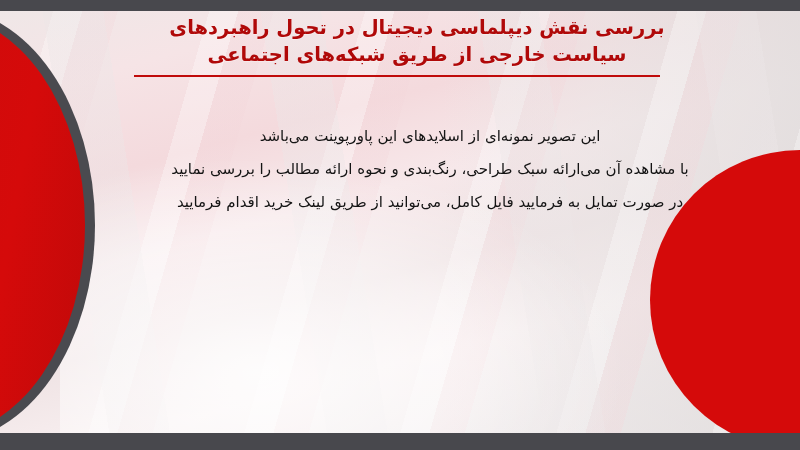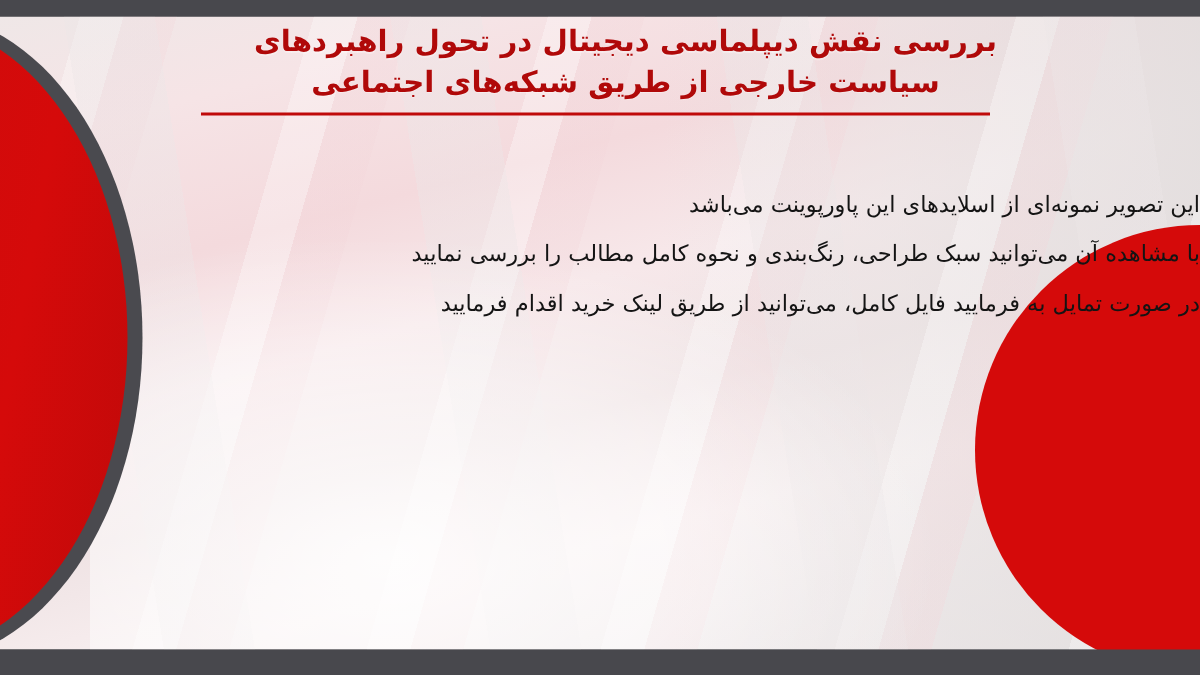--- a/index.html
+++ b/index.html
@@ -158,21 +158,21 @@
     background: #c00a0a;
     z-index: 5;
   }
 
   
   .body-wrap {
     position: absolute;
     left: 0; top: 120px;
     width: 740px;
     padding-left: 60px;
-    text-align: right;
+    text-align: center;
     direction: rtl;
     z-index: 5;
   }
   .body-line {
     color: #141414;
     font-size: 15px;
     line-height: 33px;
     font-weight: 400;
     direction: rtl;
     white-space: nowrap;
@@ -198,17 +198,17 @@
   <div class="frame-bottom"></div>
 
   <div class="title-wrap">
     <div class="title-line">بررسی نقش دیپلماسی دیجیتال در تحول راهبردهای</div>
     <div class="title-line">سیاست خارجی از طریق شبکه‌های اجتماعی</div>
   </div>
   <div class="title-rule"></div>
 
   <div class="body-wrap">
     <div class="body-line">این تصویر نمونه‌ای از اسلایدهای این پاورپوینت می‌باشد</div>
-    <div class="body-line">با مشاهده آن می‌توانید سبک طراحی، رنگ‌بندی و نحوه کامل مطالب را بررسی نمایید</div>
+    <div class="body-line">با مشاهده آن می‌ارائه سبک طراحی، رنگ‌بندی و نحوه ارائه مطالب را بررسی نمایید</div>
     <div class="body-line">در صورت تمایل به فرمایید فایل کامل، می‌توانید از طریق لینک خرید اقدام فرمایید</div>
   </div>
 
 </div>
 
 </body></html>

